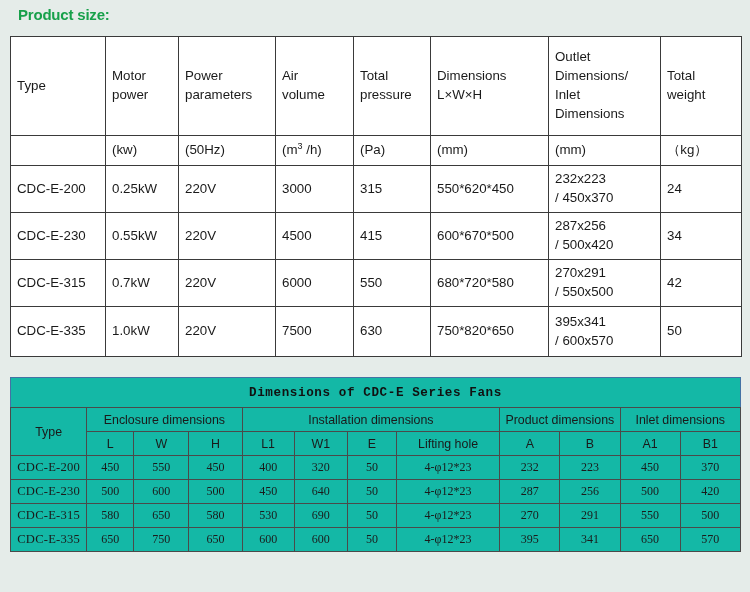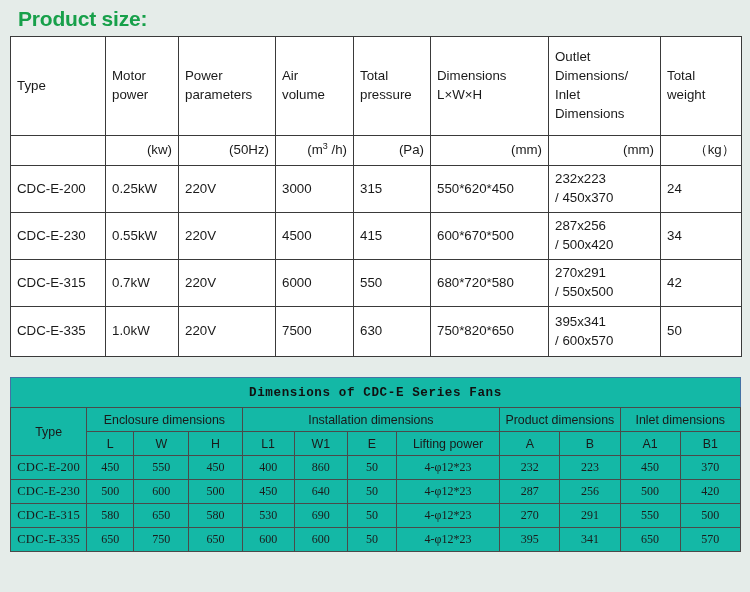--- a/index.html
+++ b/index.html
@@ -10,21 +10,21 @@
     width: 750px; height: 592px;
     background: #e5ece9;
     font-family: "Liberation Sans", sans-serif;
     overflow: hidden;
   }
 
   
   .page-title {
     color: #17a04a;
     font-weight: bold;
-    font-size: 21px;
+    font-size: 15px;
     letter-spacing: -0.2px;
     padding: 7px 0 4px 18px;
     line-height: 1.1;
     margin: 0;
   }
 
   
   .t1-wrap {
     position: absolute;
     left: 10px; top: 36px;
@@ -42,21 +42,21 @@
     font-size: 13.3px;
     font-weight: normal;
     color: #1a1a1a;
     text-align: left;
     vertical-align: middle;
     padding: 2px 6px;
     line-height: 1.42;
     font-family: "Liberation Sans", sans-serif;
   }
   table.t1 .hrow td { height: 99px; vertical-align: middle; }
-  table.t1 .urow td { height: 30px; text-align: right; }
+  table.t1 .urow td { height: 30px; }
   table.t1 .drow td { height: 47px; }
   table.t1 .drow.tall td { height: 50px; }
   .twoline { display: block; }
   .sup { font-size: 9px; vertical-align: super; line-height: 0; }
 
   
   .t2-wrap {
     position: absolute;
     left: 10px; top: 377px;
     width: 731px;
@@ -251,34 +251,34 @@
         <td colspan="2">Product dimensions</td>
         <td colspan="2">Inlet dimensions</td>
       </tr>
       <tr class="sub">
         <td>L</td>
         <td>W</td>
         <td>H</td>
         <td>L1</td>
         <td>W1</td>
         <td>E</td>
-        <td>Lifting power</td>
+        <td>Lifting hole</td>
         <td>A</td>
         <td>B</td>
         <td>A1</td>
         <td>B1</td>
       </tr>
 
       <tr class="drow2">
         <td class="typecell">CDC-E-200</td>
         <td>450</td>
         <td>550</td>
         <td>450</td>
         <td>400</td>
-        <td>860</td>
+        <td>320</td>
         <td>50</td>
         <td>4-φ12*23</td>
         <td>232</td>
         <td>223</td>
         <td>450</td>
         <td>370</td>
       </tr>
       <tr class="drow2">
         <td class="typecell">CDC-E-230</td>
         <td>500</td>

